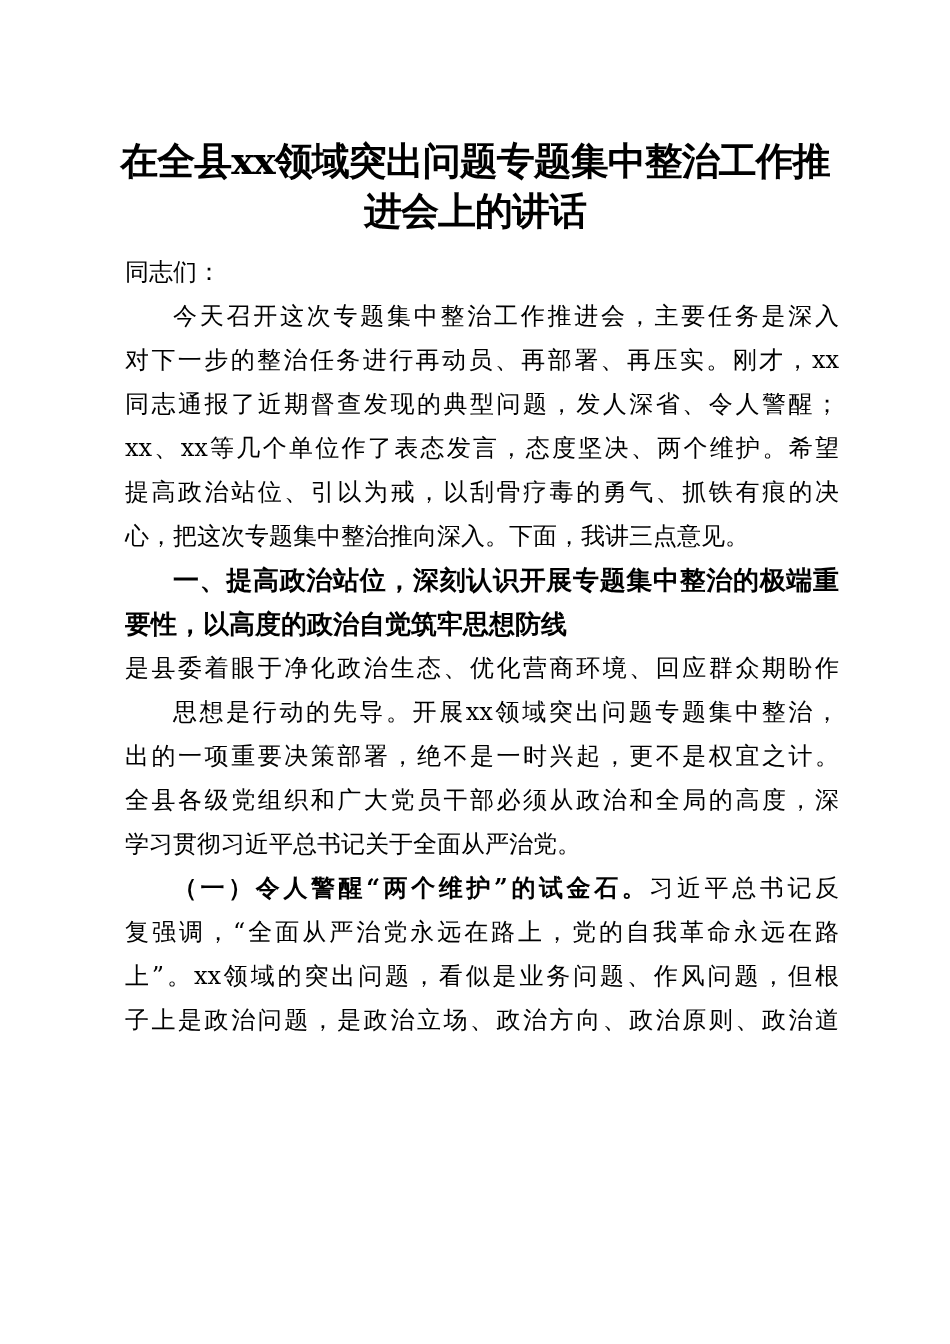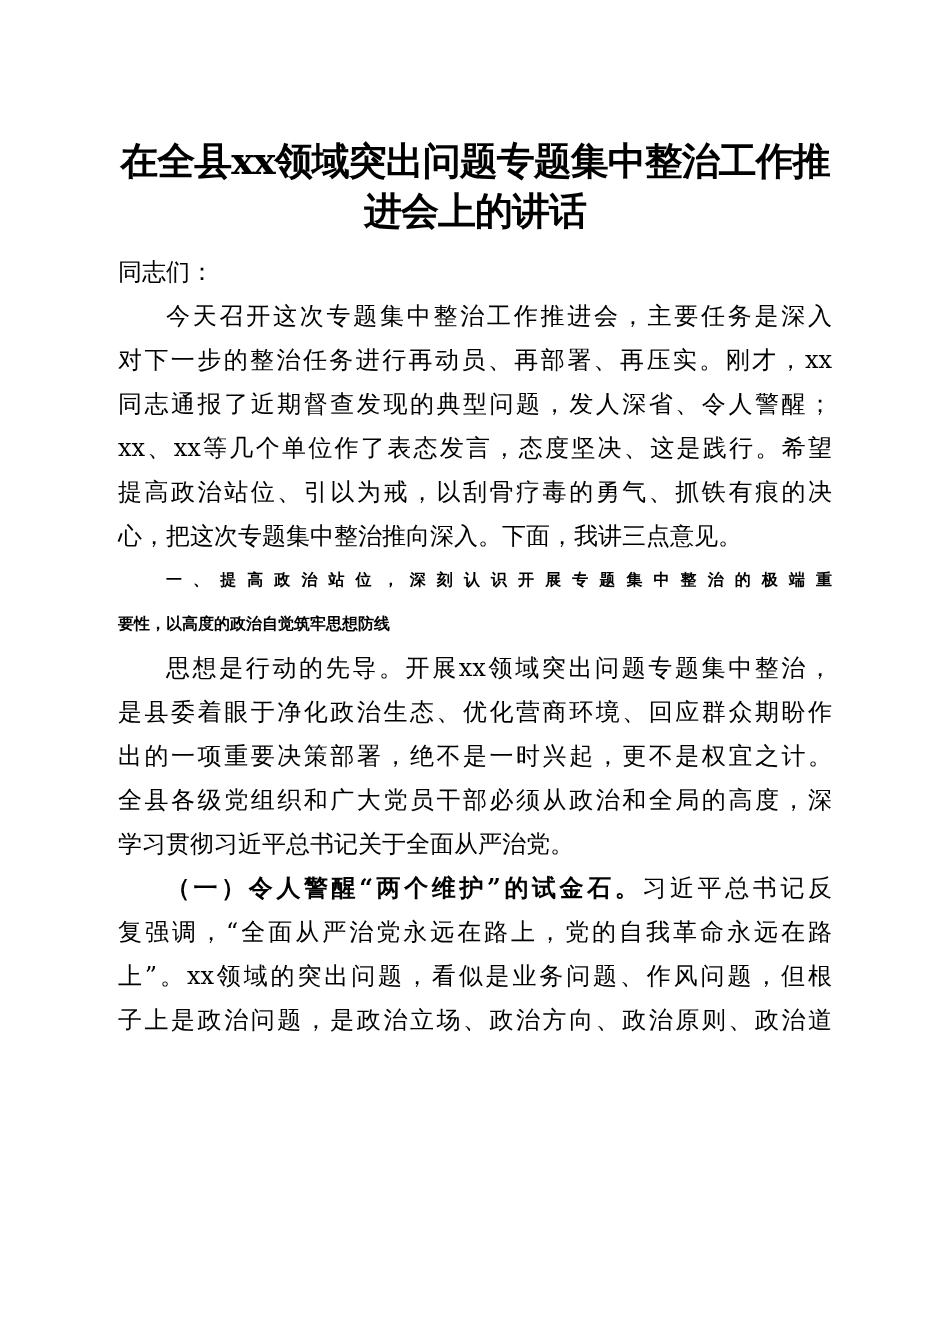--- a/index.html
+++ b/index.html
@@ -33,21 +33,21 @@
       font-size: 38px;
       line-height: 50px;
       letter-spacing: -1px;
     }
     .title .tline {
       display: block;
       white-space: nowrap;
     }
     .body {
       position: absolute;
-      left: 118px;
+      left: 125px;
       top: 250px;
       width: 714px;
     }
     .line {
       display: block;
       height: 44px;
       line-height: 44px;
       font-size: 24px;
       white-space: nowrap;
       text-align: justify;
@@ -56,21 +56,21 @@
     }
     .line.last {
       text-align-last: left;
     }
     .line.indent {
       padding-left: 48px;
     }
     .line.heading {
       font-family: "DejaVu Sans", "Liberation Sans", sans-serif;
       font-weight: bold;
-      font-size: 16px;
+      font-size: 26px;
     }
     .line.sub-heading .lead {
       font-weight: bold;
     }
     .para { display: block; }
   </style>
 </head>
 <body>
 
 <div class="page">
@@ -81,33 +81,33 @@
   </div>
 
   <div class="body">
 
     <span class="line last">同志们：</span>
 
     <div class="para">
       <span class="line indent">今天召开这次专题集中整治工作推进会，主要任务是深入</span>
       <span class="line">对下一步的整治任务进行再动员、再部署、再压实。刚才，xx</span>
       <span class="line">同志通报了近期督查发现的典型问题，发人深省、令人警醒；</span>
-      <span class="line">xx、xx等几个单位作了表态发言，态度坚决、这是践行。希望</span>
+      <span class="line">xx、xx等几个单位作了表态发言，态度坚决、两个维护。希望</span>
       <span class="line">提高政治站位、引以为戒，以刮骨疗毒的勇气、抓铁有痕的决</span>
       <span class="line last">心，把这次专题集中整治推向深入。下面，我讲三点意见。</span>
     </div>
 
     <div class="para">
       <span class="line heading indent">一、提高政治站位，深刻认识开展专题集中整治的极端重</span>
       <span class="line heading last">要性，以高度的政治自觉筑牢思想防线</span>
     </div>
 
     <div class="para">
+      <span class="line">是县委着眼于净化政治生态、优化营商环境、回应群众期盼作</span>
       <span class="line indent">思想是行动的先导。开展xx领域突出问题专题集中整治，</span>
-      <span class="line">是县委着眼于净化政治生态、优化营商环境、回应群众期盼作</span>
       <span class="line">出的一项重要决策部署，绝不是一时兴起，更不是权宜之计。</span>
       <span class="line">全县各级党组织和广大党员干部必须从政治和全局的高度，深</span>
       <span class="line last">学习贯彻习近平总书记关于全面从严治党。</span>
     </div>
 
     <div class="para">
       <span class="line sub-heading indent"><span class="lead">（一）令人警醒“两个维护”的试金石。</span><span>习近平总书记反</span></span>
       <span class="line">复强调，“全面从严治党永远在路上，党的自我革命永远在路</span>
       <span class="line">上”。xx领域的突出问题，看似是业务问题、作风问题，但根</span>
       <span class="line">子上是政治问题，是政治立场、政治方向、政治原则、政治道</span>

